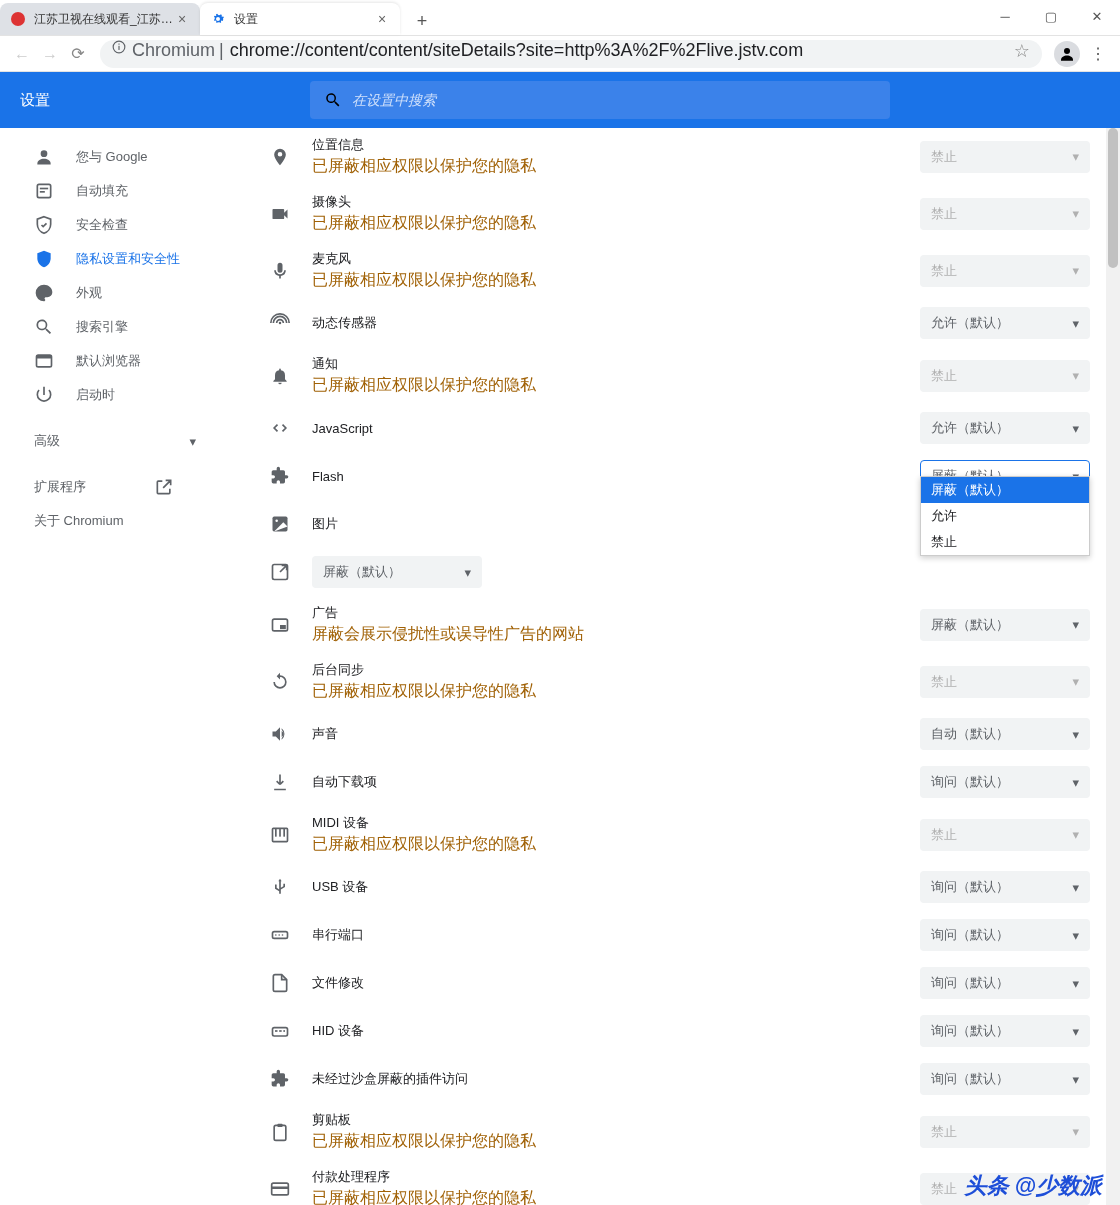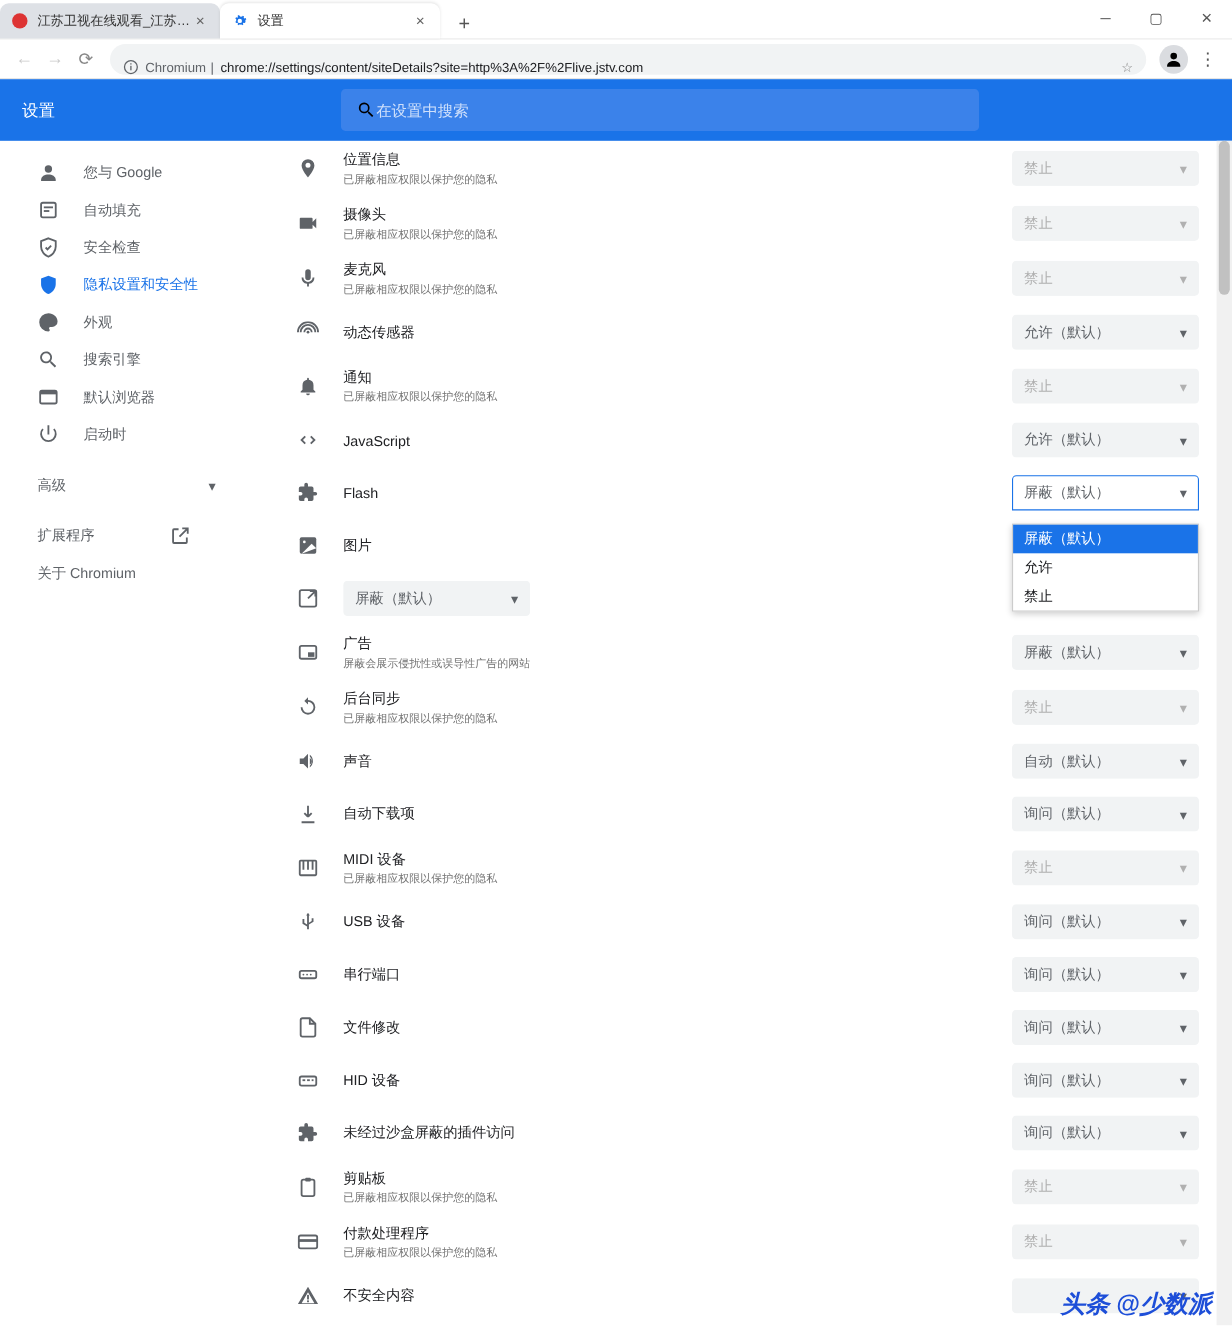--- a/index.html
+++ b/index.html
@@ -11,21 +11,21 @@
 .tab.inactive{background:#dee1e6;margin-top:2px}
 .tab .favicon{width:16px;height:16px;margin-right:8px;flex-shrink:0}
 .tab .title{flex:1;white-space:nowrap;overflow:hidden;text-overflow:ellipsis}
 .tab .close{width:16px;height:16px;display:flex;align-items:center;justify-content:center;color:#666;font-size:14px;cursor:pointer}
 .newtab{width:28px;height:28px;display:flex;align-items:center;justify-content:center;color:#555;font-size:18px;margin:0 8px;cursor:pointer}
 .winctrl{display:flex}
 .winbtn{width:46px;height:32px;display:flex;align-items:center;justify-content:center;color:#555;font-size:13px}
 .toolbar{height:36px;display:flex;align-items:center;padding:0 8px;background:#fff;border-bottom:1px solid #e3e3e3}
 .navbtn{width:28px;height:28px;display:flex;align-items:center;justify-content:center;color:#888;font-size:16px}
 .navbtn.disabled{color:#ccc}
-.omnibox{flex:1;height:28px;background:#f1f3f4;border-radius:14px;display:flex;align-items:flex-end;padding:0 12px;margin:0 8px;font-size:12px;color:#555}
+.omnibox{flex:1;height:28px;background:#f1f3f4;border-radius:14px;display:flex;align-items:flex-start;padding:0 12px;margin:0 8px;font-size:18px;color:#555}
 .omnibox .secure{display:flex;align-items:center;margin-right:6px}
 .omnibox .host{color:#5f6368;margin-right:4px}
 .omnibox .path{color:#202124}
 .star{color:#888;margin-left:auto}
 .avatar{width:26px;height:26px;border-radius:50%;background:#dadce0;display:flex;align-items:center;justify-content:center;margin:0 4px}
 .menu3{width:28px;display:flex;align-items:center;justify-content:center;color:#555;font-size:16px}
 .bluebar{height:56px;background:#1a73e8;display:flex;align-items:center;padding:0 20px}
 .bluebar .title{color:#fff;font-size:15px;margin-right:260px}
 .searchbox{flex:0 0 580px;height:38px;background:#3b82ea;border-radius:4px;display:flex;align-items:center;padding:0 14px}
 .searchbox input{background:transparent;border:none;color:#fff;font-size:14px;flex:1;outline:none}
@@ -37,21 +37,21 @@
 .sideitem .icon{width:20px;height:20px;margin-right:22px;display:flex;align-items:center;justify-content:center;font-size:16px}
 .sideitem.adv{justify-content:space-between;padding-right:24px}
 .sidesep{height:12px}
 .main{flex:1;padding:0 30px;overflow-y:auto;position:relative}
 .main::-webkit-scrollbar{width:14px}
 .main::-webkit-scrollbar-thumb{background:#ccc;border-radius:7px;border:3px solid #fff}
 .perm{display:flex;align-items:center;padding:8px 0;min-height:48px}
 .perm .picon{width:20px;margin:0 22px 0 8px;color:#5f6368;display:flex;justify-content:center;font-size:16px}
 .perm .ptext{flex:1;display:flex;flex-direction:column;justify-content:center}
 .perm .plabel{font-size:13px;color:#202124}
-.perm .psub{font-size:10px;color:#737373;margin-top:2px}
+.perm .psub{font-size:16px;color:#a16207;margin-top:2px}
 .perm .pselect{width:170px;height:32px;background:#f1f3f4;border:1px solid transparent;border-radius:4px;display:flex;align-items:center;justify-content:space-between;padding:0 10px;font-size:13px;color:#5f6368;cursor:pointer}
 .perm .pselect.disabled{color:#b0b0b0}
 .perm .pselect.focused{border:1px solid #1a73e8;background:#fff;border-radius:4px 4px 0 0}
 .dropdown{position:absolute;width:170px;background:#fff;border:1px solid #ccc;box-shadow:0 2px 6px rgba(0,0,0,.2);z-index:10}
 .dropdown .opt{padding:4px 10px;font-size:13px;color:#202124;cursor:pointer}
 .dropdown .opt.sel{background:#1a73e8;color:#fff}
 .watermark{position:absolute;bottom:4px;right:18px;font-size:22px;color:#1d4ed8;font-style:italic;font-weight:bold}
 .scrollbar-right{position:absolute;right:0;top:128px;width:14px;height:calc(100% - 128px);background:#f1f1f1}
 .scrollbar-thumb{position:absolute;right:2px;top:0;width:10px;height:140px;background:#c1c1c1;border-radius:5px}
 svg{fill:currentColor}
@@ -91,39 +91,39 @@
   <div class="omnibox">
     <span class="secure">
         <svg width="14" height="14" viewBox="0 0 24 24">
           <circle cx="12" cy="12" r="10" fill="none" stroke="#5f6368" stroke-width="2"></circle>
           <rect x="11" y="10" width="2" height="7" fill="#5f6368"></rect>
           <rect x="11" y="6" width="2" height="2" fill="#5f6368"></rect>
         </svg>
       </span>
     <span class="host">Chromium</span>
     <span style="color:#5f6368">|</span>
-    <span class="path" style="margin-left:6px">chrome://settings/content/siteDetails?site=http%3A%2F%2Flive.jstv.com</span>
+    <span class="path" style="margin-left:6px">chrome://content/content/siteDetails?site=http%3A%2F%2Flive.jstv.com</span>
     <span class="star">☆</span>
   </div>
   <div class="avatar">
       <svg width="18" height="18" viewBox="0 0 24 24" fill="#9aa0a6">
         <circle cx="12" cy="8" r="4"></circle>
         <path d="M4 20c0-4 4-6 8-6s8 2 8 6v1H4z"></path>
       </svg>
     </div>
   <div class="menu3">⋮</div>
 </div>
 
 <div class="bluebar">
   <div class="title">设置</div>
   <div class="searchbox">
     <svg width="18" height="18" viewBox="0 0 24 24" fill="#cfe0fb">
         <path d="M15.5 14h-.8l-.3-.3a6.5 6.5 0 10-.7.7l.3.3v.8l5 5 1.5-1.5-5-5zM9.5 14A4.5 4.5 0 119.5 5a4.5 4.5 0 010 9z"></path>
       </svg>
-    <input style="" placeholder="在设置中搜索">
+    <input style="margin-left: 10px; font-style: italic;" placeholder="在设置中搜索">
   </div>
 </div>
 
 <div class="content">
   <div class="sidebar" id="sidebar">
       <div class="sideitem">
         <span class="icon">
           <svg viewBox="0 0 24 24">
             <circle cx="12" cy="8" r="4"></circle>
             <path d="M4 20c0-4 4-6 8-6s8 2 8 6v1H4z"></path>

